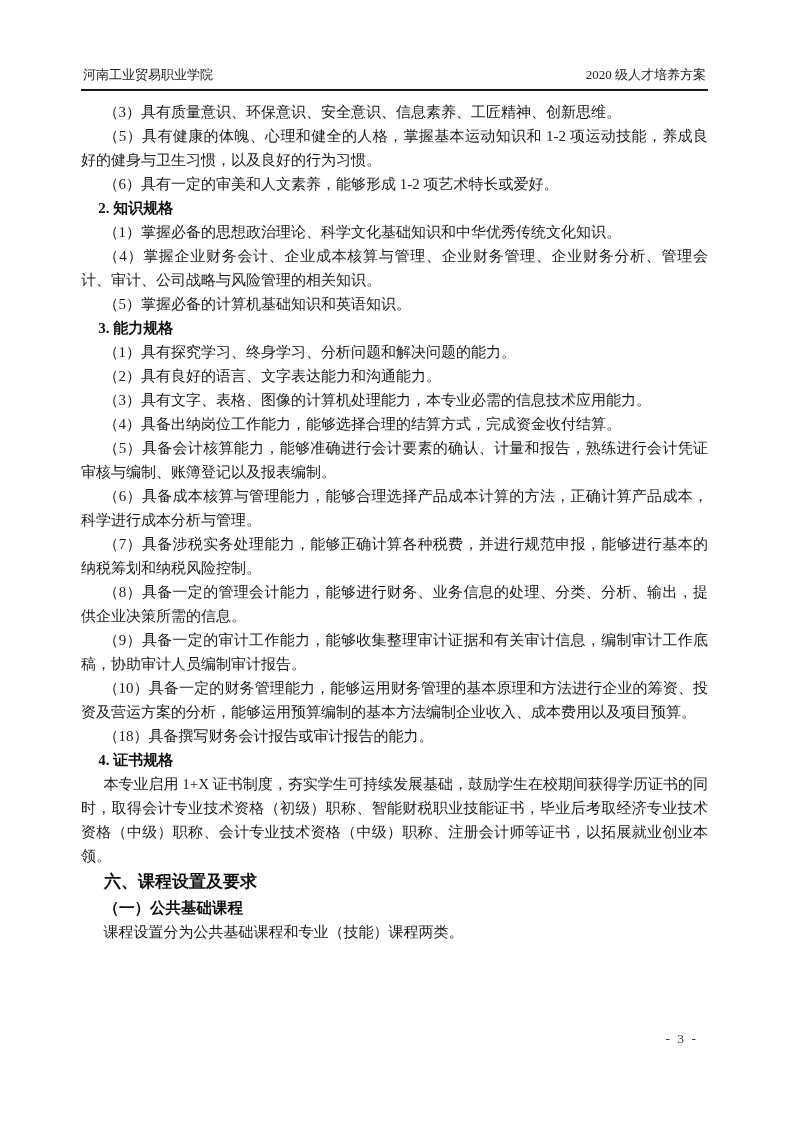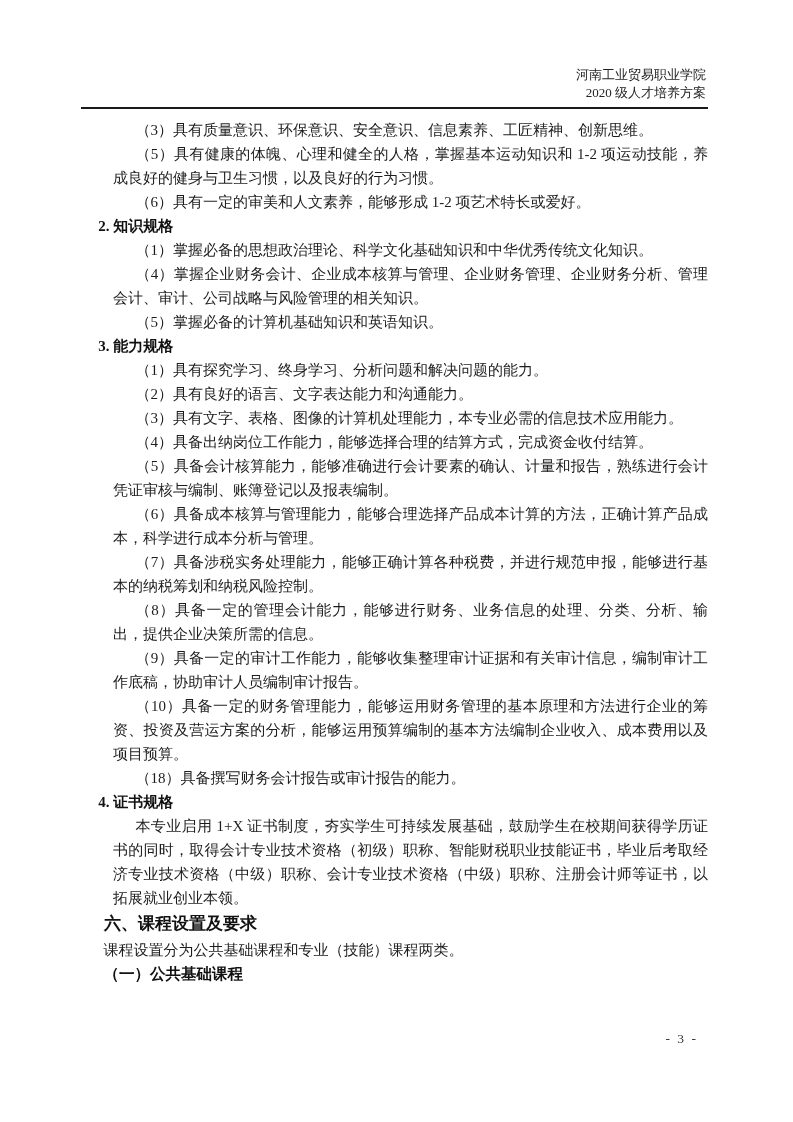--- a/index.html
+++ b/index.html
@@ -18,35 +18,34 @@
     top: 66px;
     width: 627px;
   }
   .page-header {
     display: flex;
     justify-content: space-between;
     align-items: flex-end;
     font-size: 13px;
     color: #222;
     padding: 0 2px 5px 2px;
-    flex-direction: column;
   }
   .header-rule {
     height: 0;
     border-bottom: 2px solid #1a1a1a;
   }
   .doc-body {
     margin-top: 9px;
     font-size: 15px;
     line-height: 24px;
     text-align: justify;
     text-justify: inter-ideograph;
   }
   .para { margin: 0; }
-  .item  { text-indent: 1.5em; margin-left: 32px; }
+  .item  { text-indent: 1.5em; }
   .plain { text-indent: 1.5em; }
   .num-heading {
     text-indent: 1.15em;
     font-weight: bold;
     color: #111;
   }
   .section-heading {
     margin-top: 0;
     font-size: 17px;
     line-height: 28px;
@@ -95,18 +94,18 @@
         <p class="para item">（5）具备会计核算能力，能够准确进行会计要素的确认、计量和报告，熟练进行会计凭证审核与编制、账簿登记以及报表编制。</p>
         <p class="para item">（6）具备成本核算与管理能力，能够合理选择产品成本计算的方法，正确计算产品成本，科学进行成本分析与管理。</p>
         <p class="para item">（7）具备涉税实务处理能力，能够正确计算各种税费，并进行规范申报，能够进行基本的纳税筹划和纳税风险控制。</p>
         <p class="para item">（8）具备一定的管理会计能力，能够进行财务、业务信息的处理、分类、分析、输出，提供企业决策所需的信息。</p>
         <p class="para item">（9）具备一定的审计工作能力，能够收集整理审计证据和有关审计信息，编制审计工作底稿，协助审计人员编制审计报告。</p>
         <p class="para item">（10）具备一定的财务管理能力，能够运用财务管理的基本原理和方法进行企业的筹资、投资及营运方案的分析，能够运用预算编制的基本方法编制企业收入、成本费用以及项目预算。</p>
         <p class="para item">（18）具备撰写财务会计报告或审计报告的能力。</p>
         <p class="para num-heading">4. 证书规格</p>
         <p class="para item">本专业启用 1+X 证书制度，夯实学生可持续发展基础，鼓励学生在校期间获得学历证书的同时，取得会计专业技术资格（初级）职称、智能财税职业技能证书，毕业后考取经济专业技术资格（中级）职称、会计专业技术资格（中级）职称、注册会计师等证书，以拓展就业创业本领。</p>
         <p class="para section-heading">六、课程设置及要求</p>
+        <p class="para sub-heading">（一）公共基础课程</p>
         <p class="para plain">课程设置分为公共基础课程和专业（技能）课程两类。</p>
-        <p class="para sub-heading">（一）公共基础课程</p>
       </div>
   </div>
   <div class="page-number">- 3 -</div>
 </div>
 
 </body></html>

